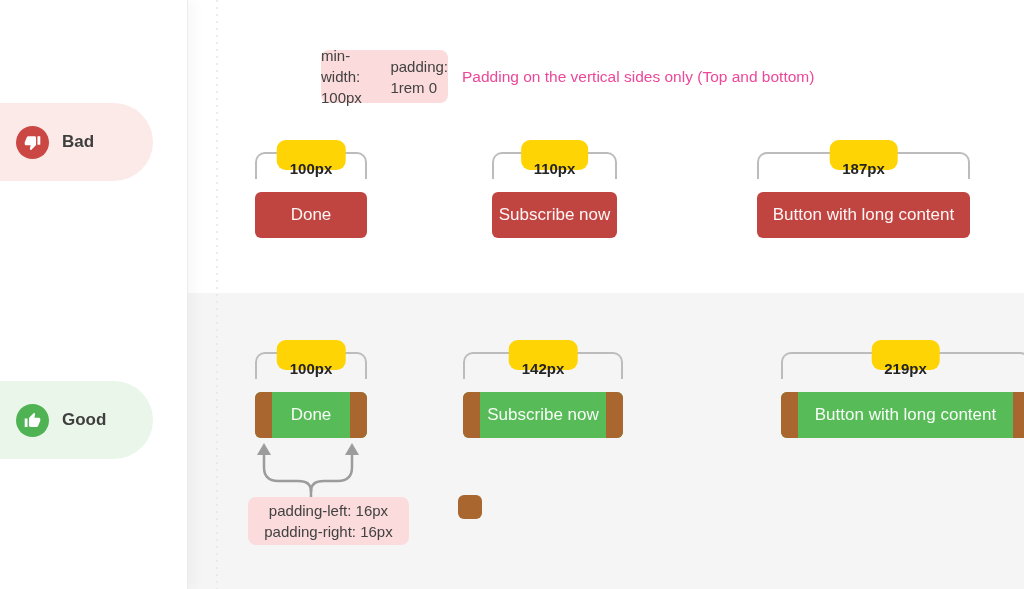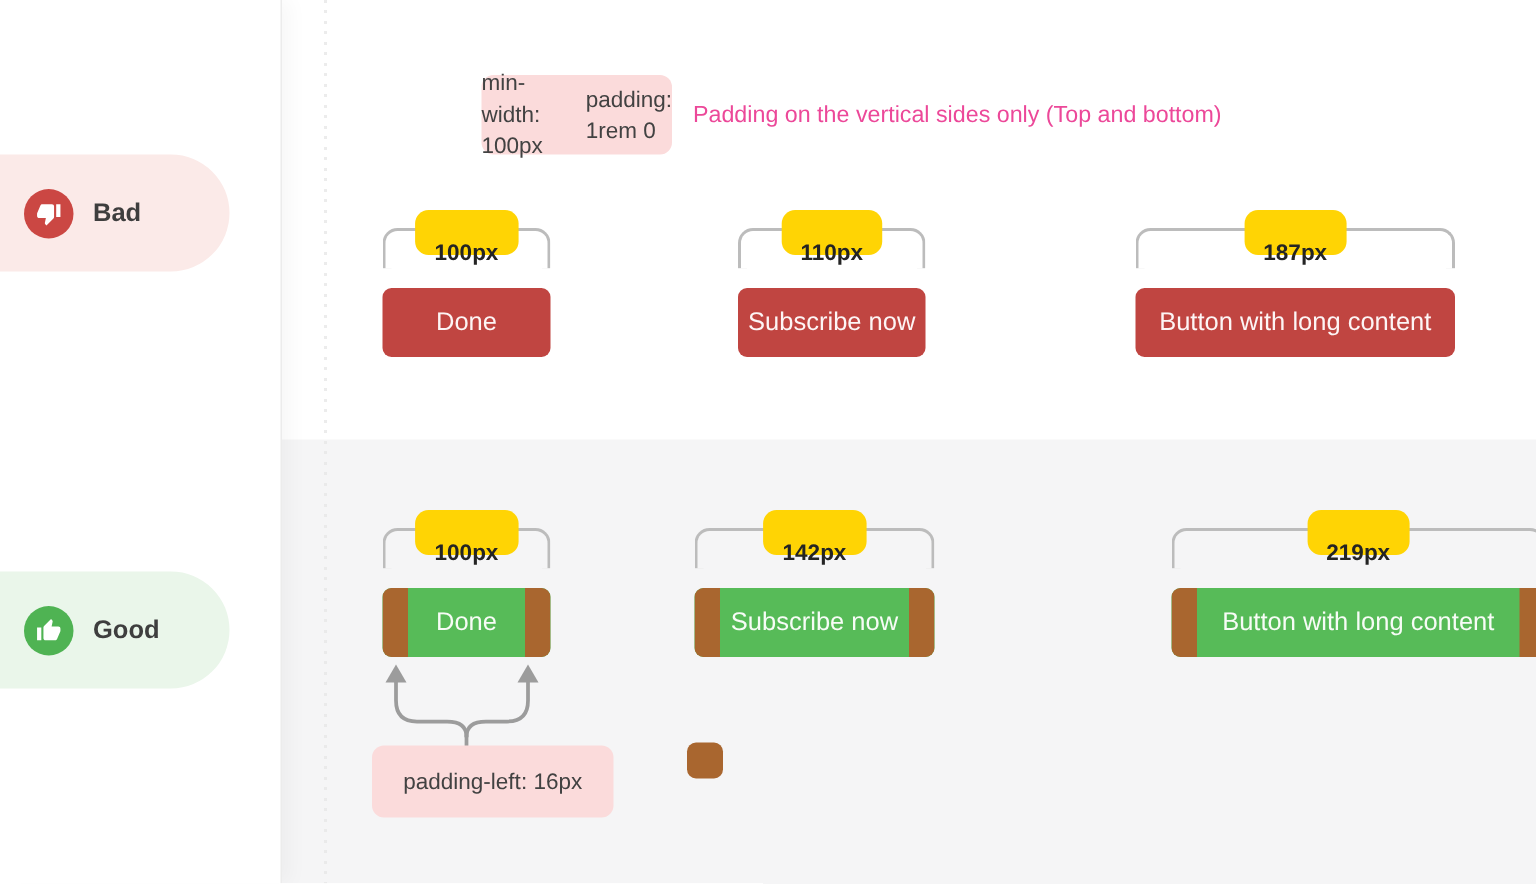--- a/index.html
+++ b/index.html
@@ -275,19 +275,20 @@
       <path d="M79 48 V58"></path>
     </g>
     <g fill="#9c9c9c">
       <polygon points="25,14 39,14 32,2"></polygon>
       <polygon points="113,14 127,14 120,2"></polygon>
     </g>
   </svg>
 
   <div class="padding-note">
     <div>padding-left: 16px</div>
+    <div>padding-right: 16px</div>
   </div>
 
   <div class="legend">
     <span class="legend-swatch"></span>
   </div>
 
 </div>
 
 </body></html>

